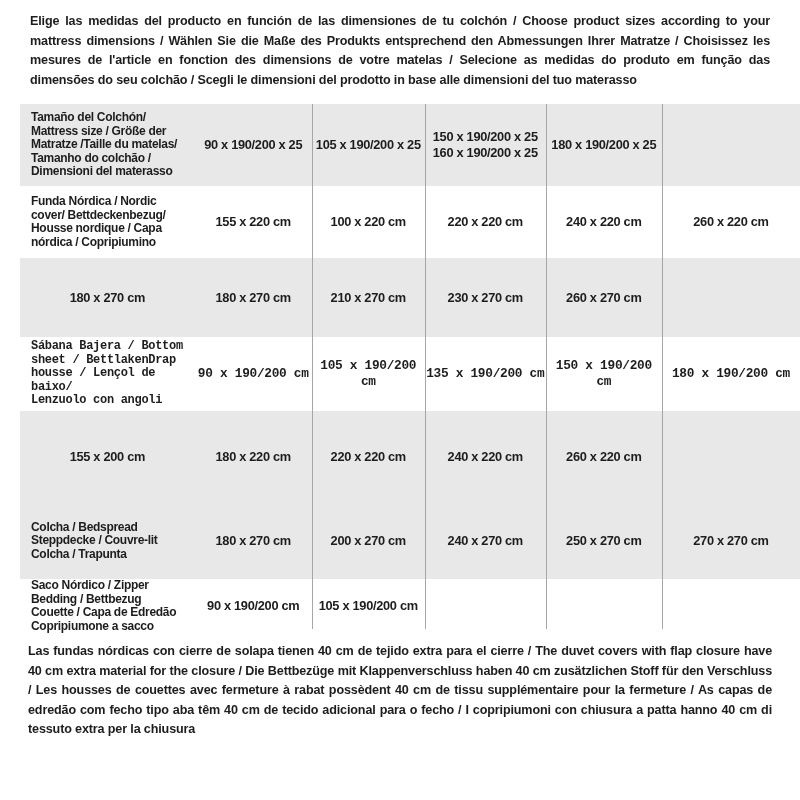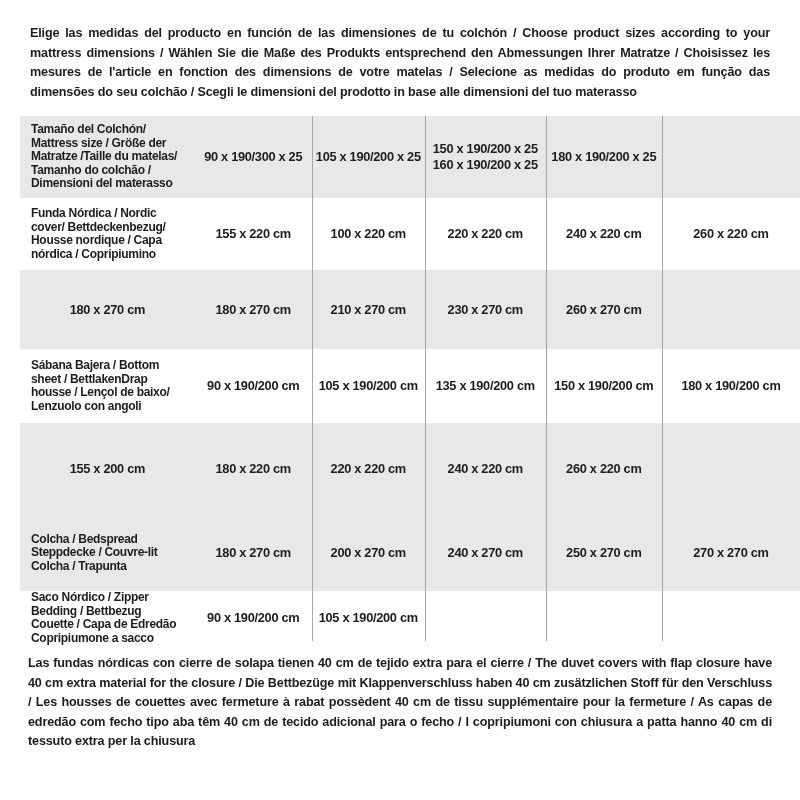--- a/index.html
+++ b/index.html
@@ -3,21 +3,21 @@
 <meta charset="utf-8">
 <style>
   * { margin:0; padding:0; box-sizing:border-box; }
   html,body { background:#ffffff; }
   body {
     width:800px; height:800px;
     font-family:"Liberation Sans", sans-serif;
     color:#1d1d1d;
     overflow:hidden;
   }
-  .page { width:800px; height:800px; padding-top:24px; }
+  .page { width:800px; height:800px; padding-top:12px; }
 
   .note {
     font-weight:bold;
     font-size:12.6px;
     line-height:19.5px;
     text-align:justify;
     letter-spacing:-0.15px;
     color:#1d1d1d;
   }
   .header-note { margin:0 30px 14px 30px; }
@@ -37,21 +37,21 @@
     display:grid;
     grid-template-columns:22.4% 15% 14.5% 15.5% 14.9% 17.7%;
     align-items:center;
     margin-bottom:0;
     background:#ffffff;
   }
   .row.band { background:#e8e8e8; }
   .r1 { min-height:82px; }
   .r2 { min-height:72px; }
   .r3 { min-height:79px; }
-  .r4 { min-height:74px; }
+  .r4 { min-height:74px;font-family:Liberation Mono, monospace; }
   .r5 { min-height:92px; }
   .r6 { min-height:55px; }
   .r7 { min-height:76px; }
   .r8 { min-height:54px; }
 
   .cell { white-space:pre-line; }
   .cell.label {
     font-size:12px;
     line-height:13.5px;
     font-weight:bold;
@@ -78,21 +78,21 @@
     <div class="vline v2"></div>
     <div class="vline v3"></div>
     <div class="vline v4"></div>
 
     <div class="row band r1">
       <div class="cell label">Tamaño del Colchón/
 Mattress size / Größe der
 Matratze /Taille du matelas/
 Tamanho do colchão /
 Dimensioni del materasso</div>
-      <div class="cell value">90 x 190/300 x 25</div>
+      <div class="cell value">90 x 190/200 x 25</div>
       <div class="cell value">105 x 190/200 x 25</div>
       <div class="cell value">150 x 190/200 x 25
 160 x 190/200 x 25</div>
       <div class="cell value">180 x 190/200 x 25</div>
     </div>
 
     <div class="row r2">
       <div class="cell label">Funda Nórdica /  Nordic
 cover/ Bettdeckenbezug/
 Housse nordique  / Capa

